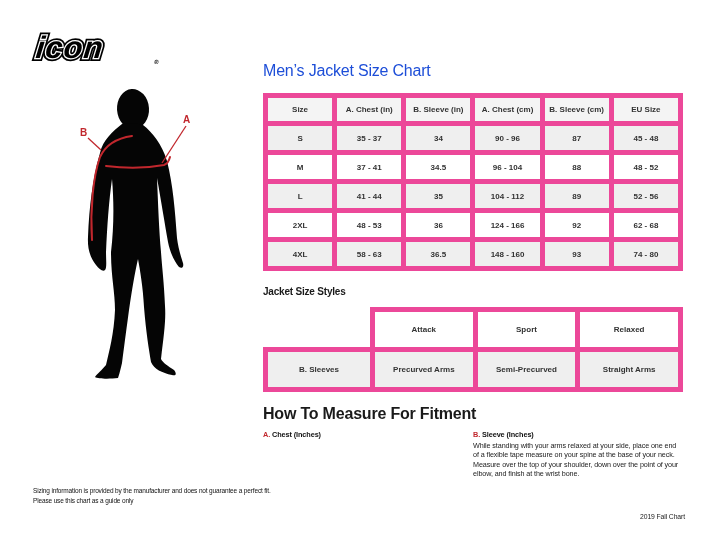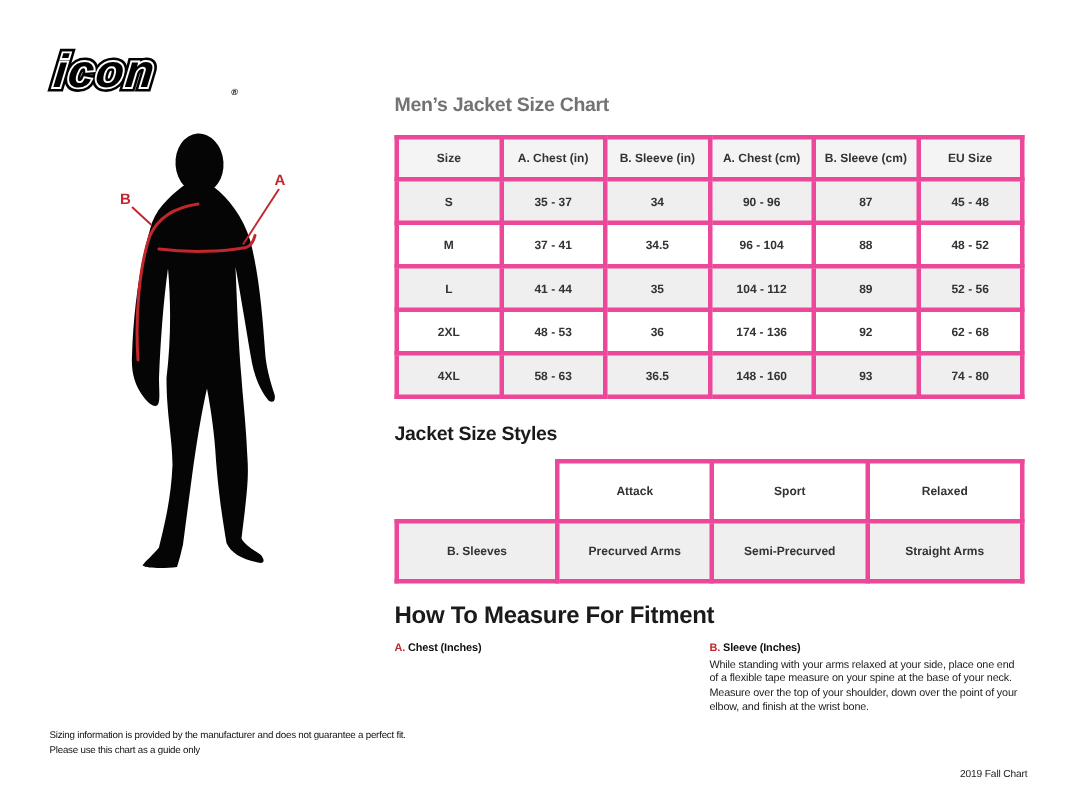--- a/index.html
+++ b/index.html
@@ -16,25 +16,25 @@
   .logo .l1 { -webkit-text-stroke:6px #000; color:#000; }
   .logo .l2 { -webkit-text-stroke:2.5px #fff; color:#fff; }
   .logo .l3 { color:#000; }
   .logo .reg { position:absolute; right:-4px; bottom:-2px; font-size:6px; font-style:normal; color:#000; }
 
   
   .figure { position:absolute; left:40px; top:82px; width:220px; height:300px; }
 
   
   .content { position:absolute; left:263px; top:62px; width:420px; }
-  h1.title { font-size:13px; font-weight:700; color:#737373; letter-spacing:-0.2px; margin-bottom:13px; }
-  h2.subtitle { font-size:13px; font-weight:700; color:#1a1a1a; letter-spacing:-0.2px; }
+  h1.title { font-size:16px; font-weight:400; color:#1d4ed8; letter-spacing:-0.2px; margin-bottom:13px; }
+  h2.subtitle { font-size:10px; font-weight:700; color:#1a1a1a; letter-spacing:-0.2px; }
 
   table { border-collapse:collapse; width:420px; table-layout:fixed; }
-  th, td { border:3px solid #ec4899; text-align:center; vertical-align:middle;
+  th, td { border:5px solid #ec4899; text-align:center; vertical-align:middle;
            font-size:8px; font-weight:700; color:#333; }
   table.size th { height:28px; background:#f4f4f4; }
   table.size td { height:29px; }
   table.size tbody tr:nth-child(odd) td { background:#efefef; }
 
   table.styles { margin-top:10px; }
   table.styles th, table.styles td { height:40px; }
   table.styles th:first-child, table.styles td:first-child { width:107px; }
   table.styles th.blank { border:none; background:#fff; }
   table.styles tbody tr:nth-child(odd) td { background:#efefef; }
@@ -142,21 +142,21 @@
           <td>41 - 44</td>
           <td>35</td>
           <td>104 - 112</td>
           <td>89</td>
           <td>52 - 56</td>
         </tr>
         <tr>
           <td>2XL</td>
           <td>48 - 53</td>
           <td>36</td>
-          <td>174 - 136</td>
+          <td>124 - 166</td>
           <td>92</td>
           <td>62 - 68</td>
         </tr>
         <tr>
           <td>4XL</td>
           <td>58 - 63</td>
           <td>36.5</td>
           <td>148 - 160</td>
           <td>93</td>
           <td>74 - 80</td>

